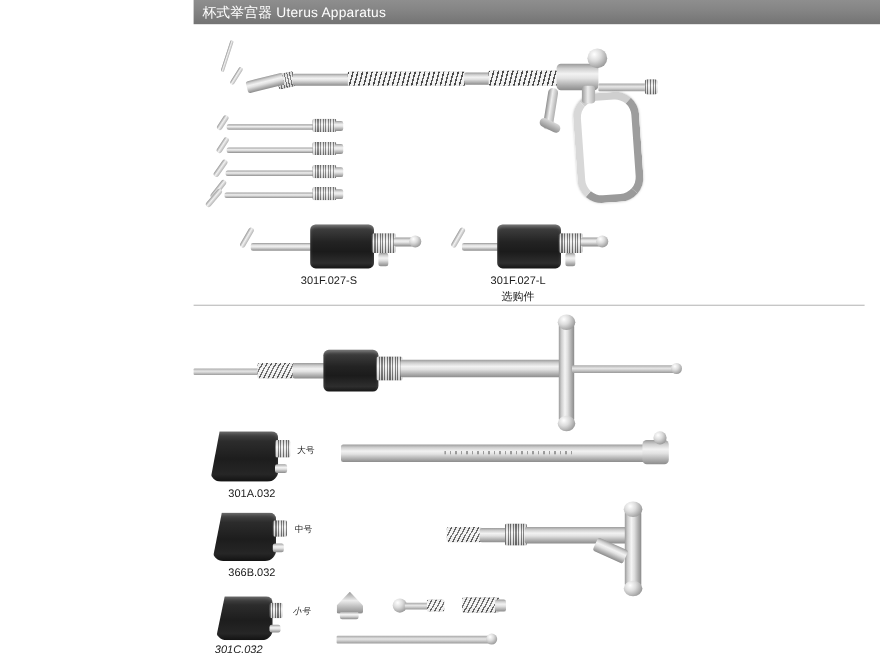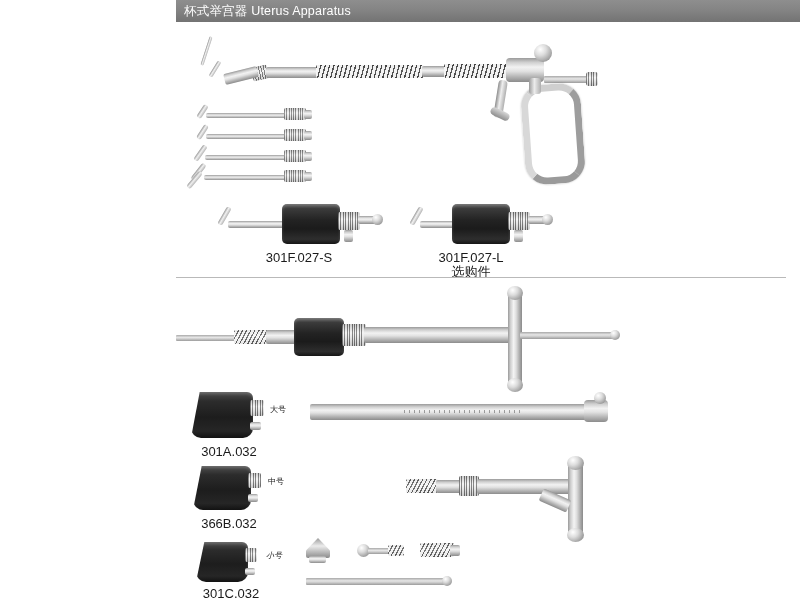--- a/index.html
+++ b/index.html
@@ -95,21 +95,21 @@
     box-shadow: inset 0 2px 3px rgba(255,255,255,.20);
   }
   .rubber-cap {
     
     background: linear-gradient(to bottom,
       #4f4f4f 0%, #2c2c2c 20%, #1d1d1d 55%, #262626 85%, #121212 100%);
     box-shadow: inset 0 2px 3px rgba(255,255,255,.18);
   }
   .cap-label {
     position: absolute;
-    font-size: 13px;
+    font-size: 10px;
     color: #1a1a1a;
     white-space: nowrap;
     text-align: center;
     font-family: "Liberation Sans", sans-serif;
   }
   .cn-label {
     position: absolute;
     font-size: 8px;
     color: #1a1a1a;
     white-space: nowrap;
@@ -302,21 +302,21 @@
     <div class="metal-h" style="position:absolute;left:248px;top:214px;width:10px;height:8px;"></div>
     <div class="cn-label" style="left:268px;top:196px;">中号</div>
     <div class="cap-label" style="left:197px;top:236px;width:64px;">366B.032</div>
 
     <div class="rubber-cap" style="position:absolute;left:196px;top:262px;width:52px;height:40px;
                 border-radius:6px 6px 10px 10px;
                 clip-path: polygon(16% 0%, 100% 0%, 100% 100%, 0% 100%);"></div>
     <div class="knurl" style="position:absolute;left:245px;top:268px;width:12px;height:14px;"></div>
     <div class="metal-h" style="position:absolute;left:245px;top:288px;width:10px;height:7px;"></div>
     <div class="cn-label" style="left:266px;top:270px;font-style:italic;">小号</div>
-    <div class="cap-label" style="left:199px;top:306px;width:64px;">301C.032</div>
+    <div class="cap-label" style="left:185px;top:306px;width:64px;font-style:italic;">301C.032</div>
 
     <div class="metal-h" style="position:absolute;left:310px;top:124px;width:288px;height:16px;"></div>
     <div class="metal-h" style="position:absolute;left:584px;top:120px;width:24px;height:22px;border-radius:4px;"></div>
     <div class="ball-end" style="position:absolute;left:594px;top:112px;width:12px;height:12px;"></div>
     <div style="position:absolute;left:404px;top:130px;width:118px;height:3px;
                 background:repeating-linear-gradient(to right,
                   rgba(90,90,90,.55) 0 1px, rgba(255,255,255,0) 1px 5px);"></div>
 
     <div class="screw-tip" style="position:absolute;left:406px;top:199px;width:32px;height:14px;"></div>
     <div class="metal-h" style="position:absolute;left:436px;top:200px;width:26px;height:13px;"></div>

